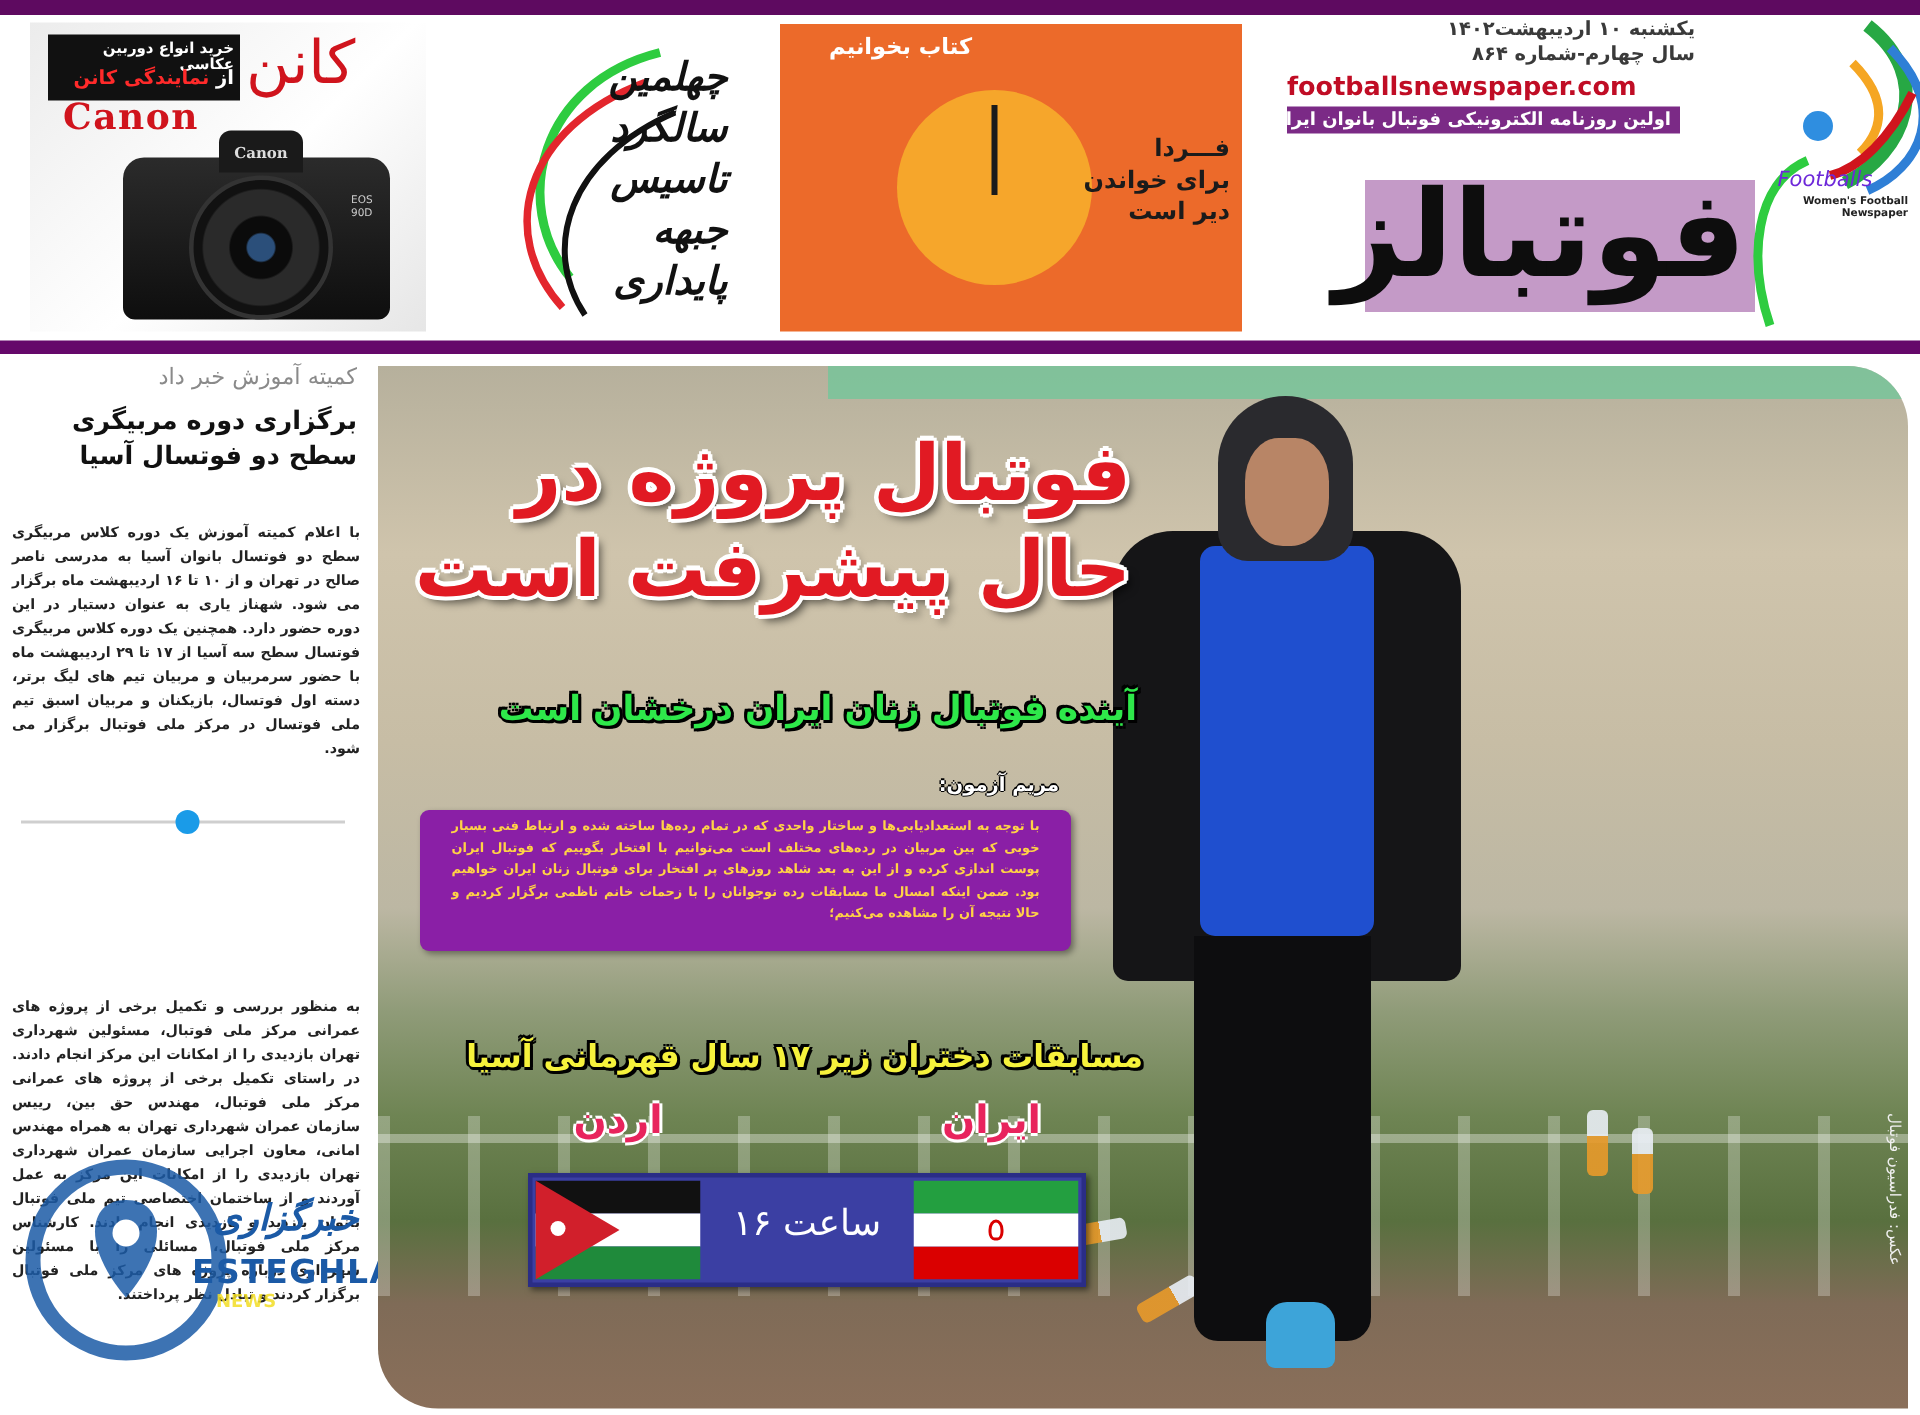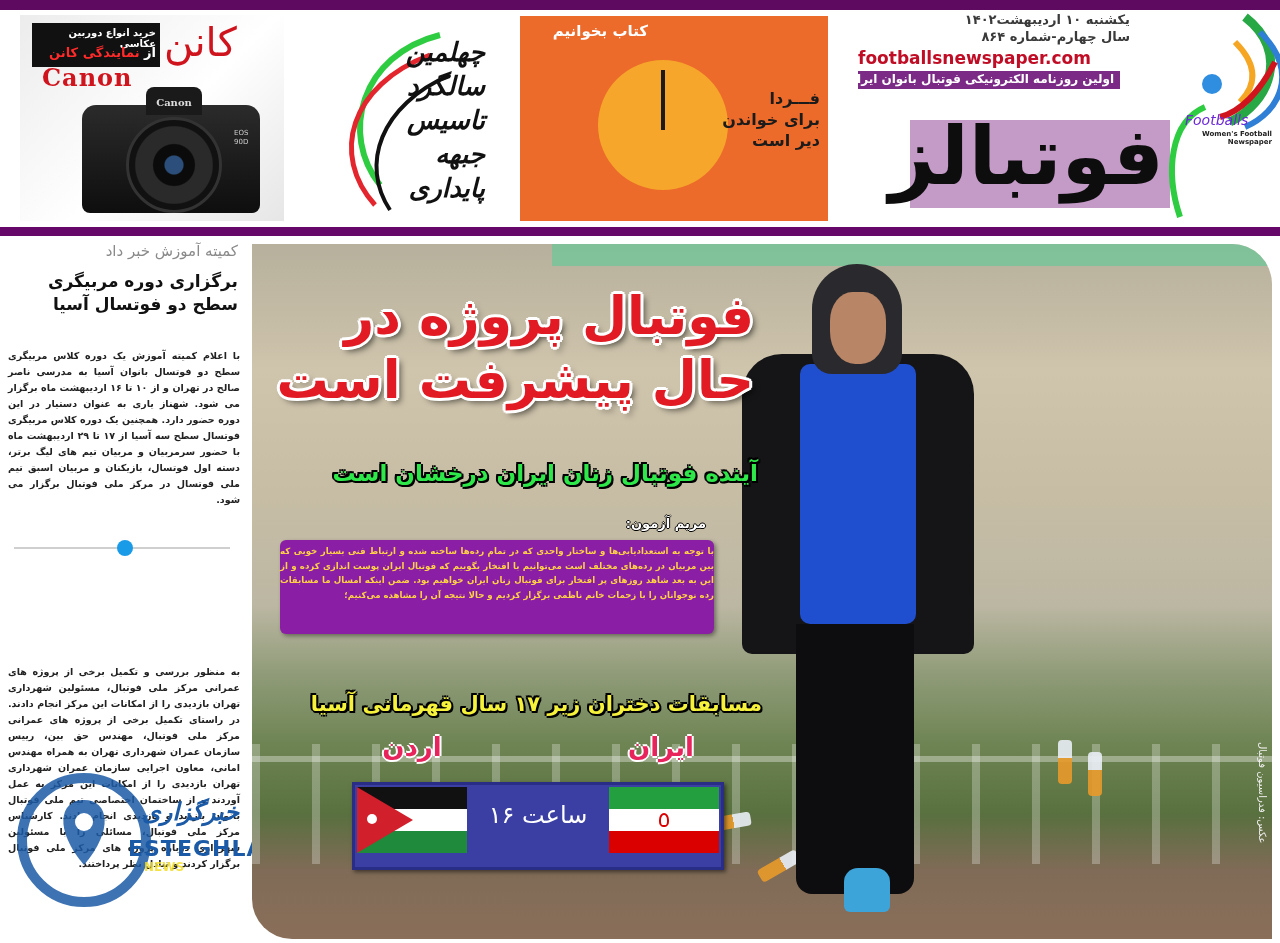--- a/index.html
+++ b/index.html
@@ -78,29 +78,29 @@
 
   .bottle { position: absolute; width: 14px; height: 44px; border-radius: 4px; background: linear-gradient(#e9eef5 0 40%, #e89a2a 40% 100%); opacity: .9; }
 
   .headline { position: absolute; left: 6px; top: 40px; width: 496px; color: #e11a23; font-size: 52px; line-height: 64px; font-weight: bold; direction: rtl; text-align: right;
               text-shadow: 3px 0 #fff, -3px 0 #fff, 0 3px #fff, 0 -3px #fff, 2px 2px #fff, -2px -2px #fff, 2px -2px #fff, -2px 2px #fff, 4px 4px 6px rgba(0,0,0,.6); }
   .subheadline { position: absolute; left: 14px; top: 216px; width: 492px; color: #2ee84a; font-size: 23px; font-weight: bold; direction: rtl; text-align: right;
                  text-shadow: 2px 0 #000, -2px 0 #000, 0 2px #000, 0 -2px #000, 2px 2px #000, -2px -2px #000; white-space: nowrap; }
   .quote-author { position: absolute; left: 300px; top: 272px; width: 154px; color: #fff; font-size: 13px; font-weight: bold; direction: rtl; text-align: right;
                   text-shadow: 1px 0 #000, -1px 0 #000, 0 1px #000, 0 -1px #000; }
   .quote-box { position: absolute; left: 28px; top: 296px; width: 434px; height: 94px; background: #8a1fa6; border-radius: 6px; box-shadow: 2px 2px 4px rgba(0,0,0,.4);
-               color: #ffd246; font-size: 8.6px; line-height: 14.5px; padding: 4px 0; direction: rtl; text-align: justify; font-weight: bold; }
+               color: #ffd246; font-size: 8.6px; line-height: 14.5px; padding: 4px 21px; direction: rtl; text-align: justify; font-weight: bold; }
 
   .match-title { position: absolute; left: 120px; top: 448px; width: 390px; color: #f6f23c; font-size: 21px; font-weight: bold; direction: rtl; text-align: right; white-space: nowrap;
                  text-shadow: 2px 0 #000, -2px 0 #000, 0 2px #000, 0 -2px #000, 2px 2px #000, -2px -2px #000; }
   .team-iran { position: absolute; left: 364px; top: 488px; width: 90px; color: #e8245d; font-size: 26px; font-weight: bold; direction: rtl; text-align: center;
                text-shadow: 2px 0 #fff, -2px 0 #fff, 0 2px #fff, 0 -2px #fff; }
   .team-jordan { position: absolute; left: 110px; top: 488px; width: 100px; color: #e8245d; font-size: 26px; font-weight: bold; direction: rtl; text-align: center;
                  text-shadow: 2px 0 #fff, -2px 0 #fff, 0 2px #fff, 0 -2px #fff; }
-  .match-card { position: absolute; left: 100px; top: 538px; width: 372px; height: 88px; background: #3b3fa3; border: 3px solid #2a2d86; box-shadow: 2px 2px 4px rgba(0,0,0,.5); }
+  .match-card { position: absolute; left: 100px; top: 538px; width: 372px; height: 76px; background: #3b3fa3; border: 3px solid #2a2d86; box-shadow: 2px 2px 4px rgba(0,0,0,.5); }
   .flag-jordan { position: absolute; left: 2px; top: 2px; width: 110px; height: 66px; overflow: hidden; }
   .flag-jordan .s1 { height: 22px; background: #111; }
   .flag-jordan .s2 { height: 22px; background: #fff; }
   .flag-jordan .s3 { height: 22px; background: #1f8a3b; }
   .flag-jordan .tri { position: absolute; left: 0; top: 0; width: 0; height: 0; border-top: 33px solid transparent; border-bottom: 33px solid transparent; border-left: 56px solid #d11f2b; }
   .flag-jordan .star { position: absolute; left: 10px; top: 27px; width: 10px; height: 10px; border-radius: 50%; background: #fff; }
   .flag-iran { position: absolute; right: 2px; top: 2px; width: 110px; height: 66px; overflow: hidden; }
   .flag-iran .s1 { height: 22px; background: #239f40; }
   .flag-iran .s2 { height: 22px; background: #fff; position: relative; }
   .flag-iran .s3 { height: 22px; background: #da0000; }

